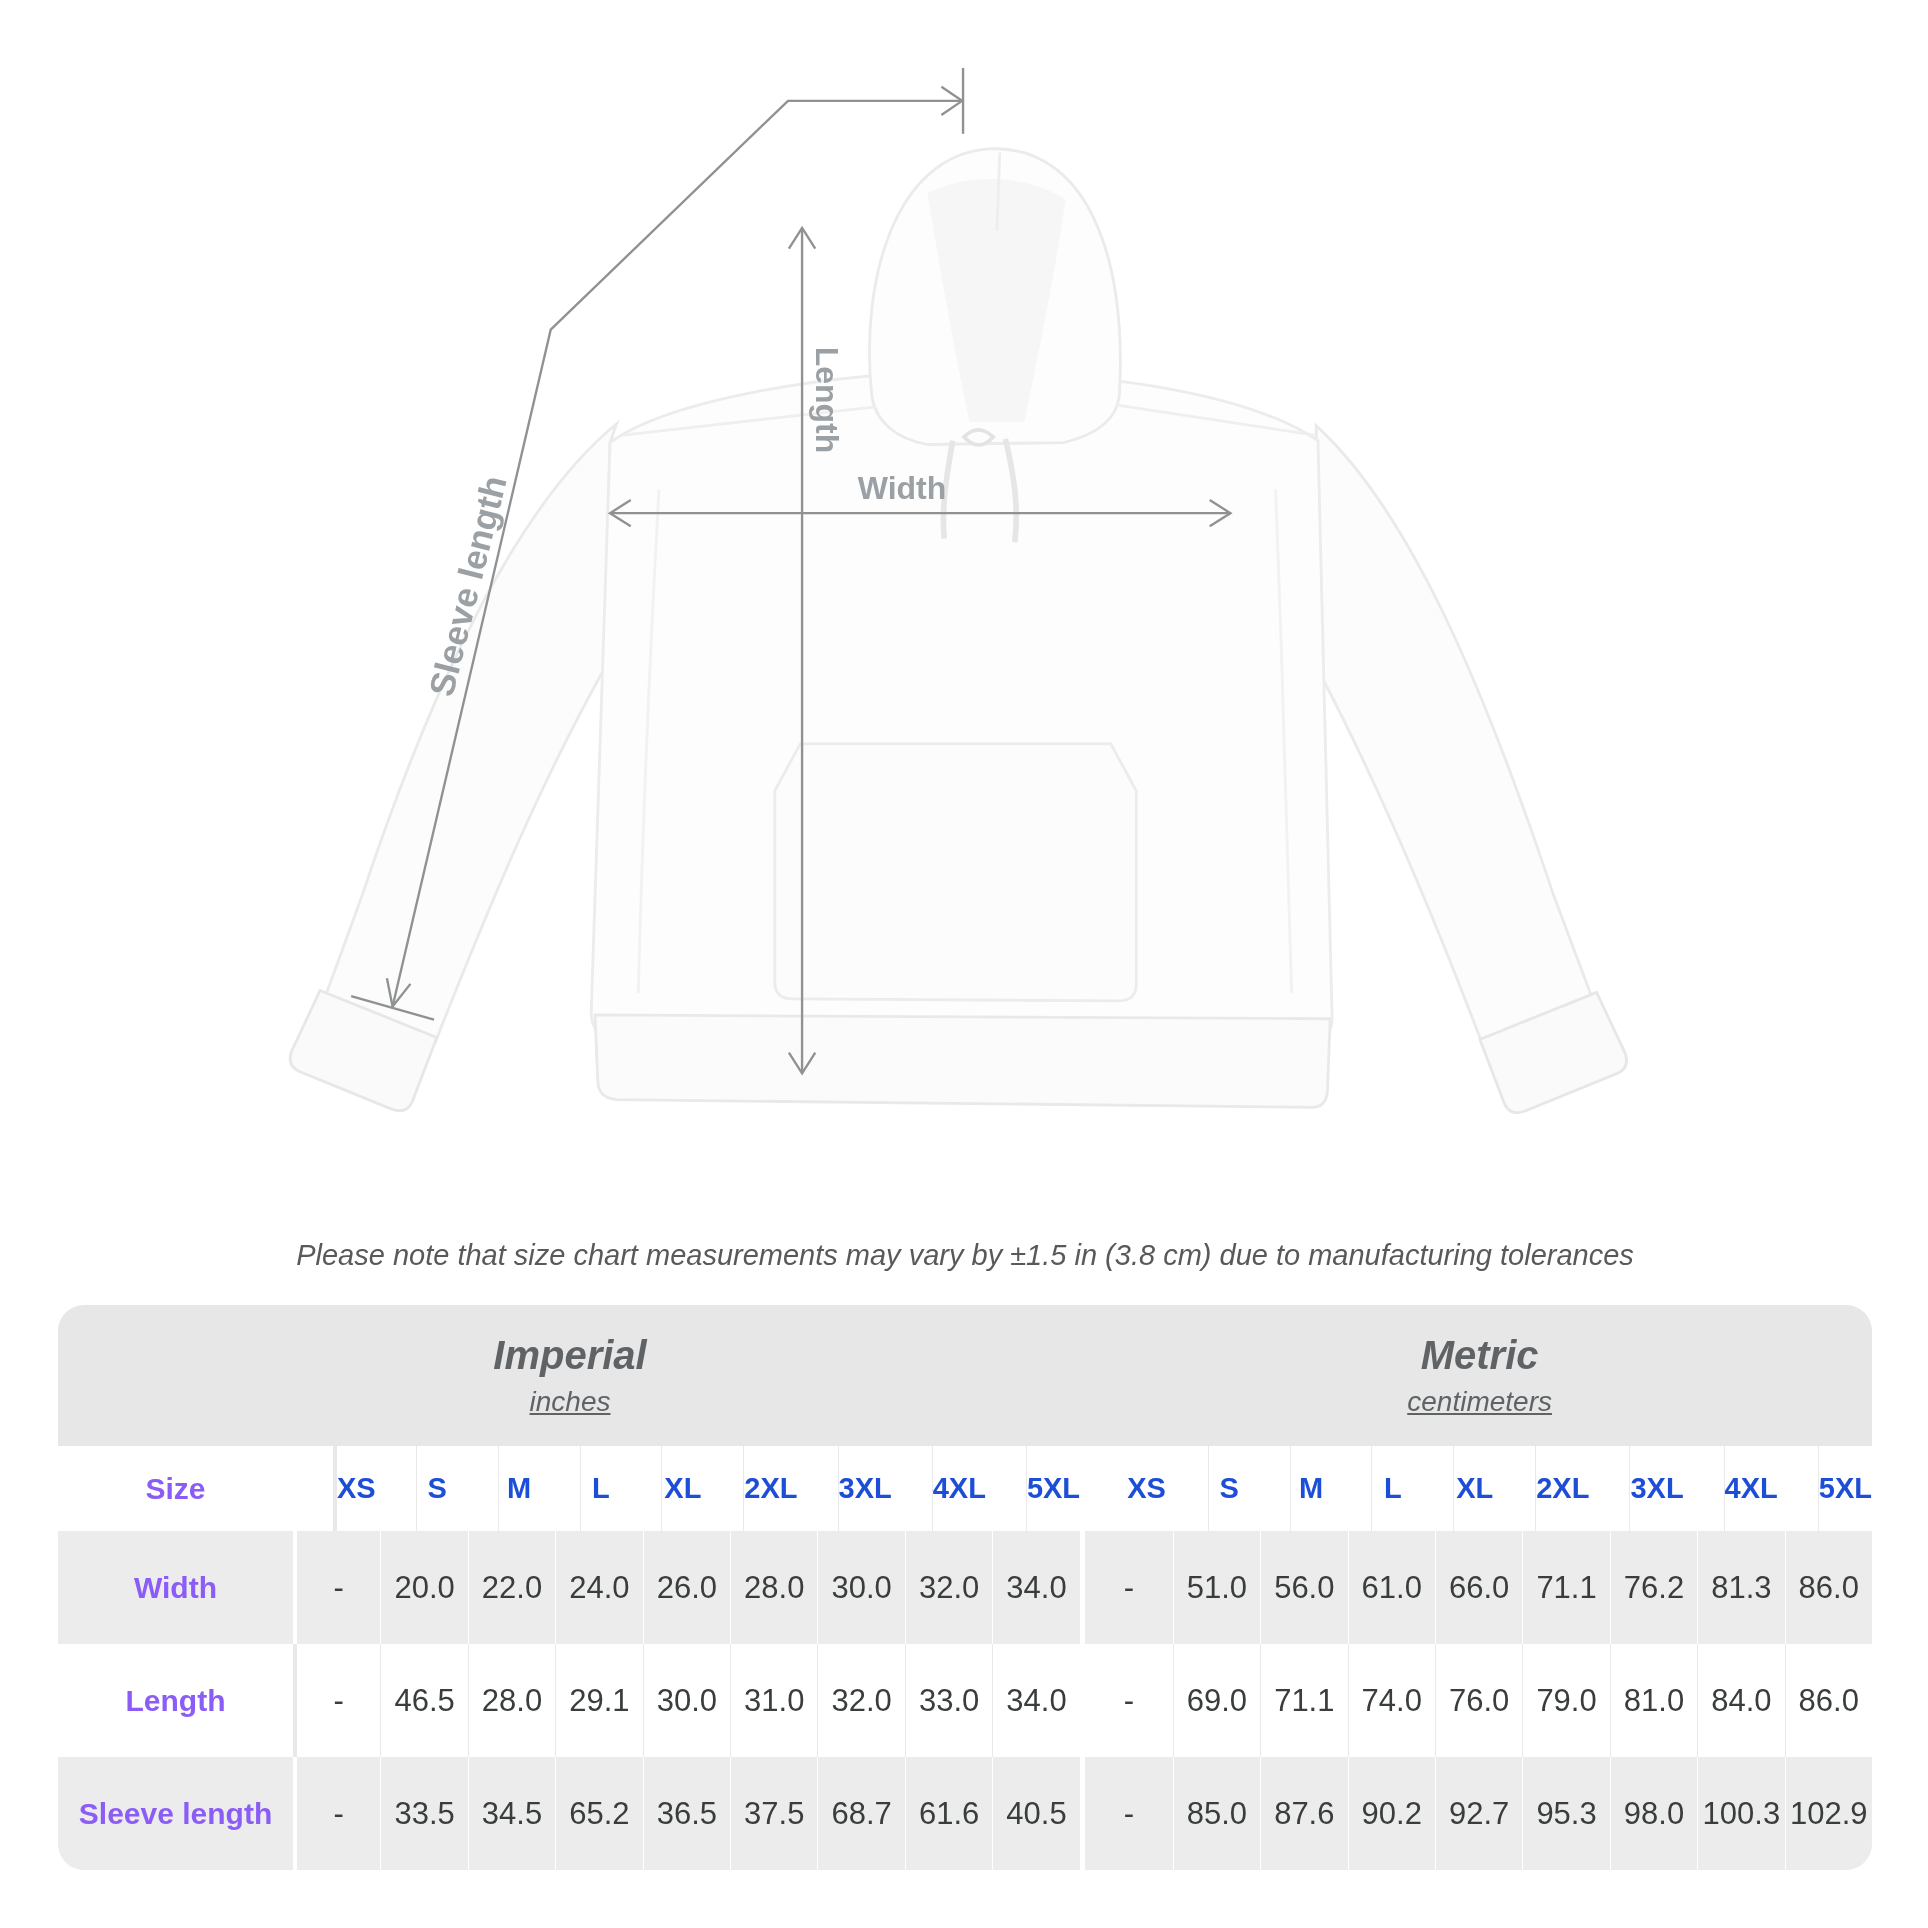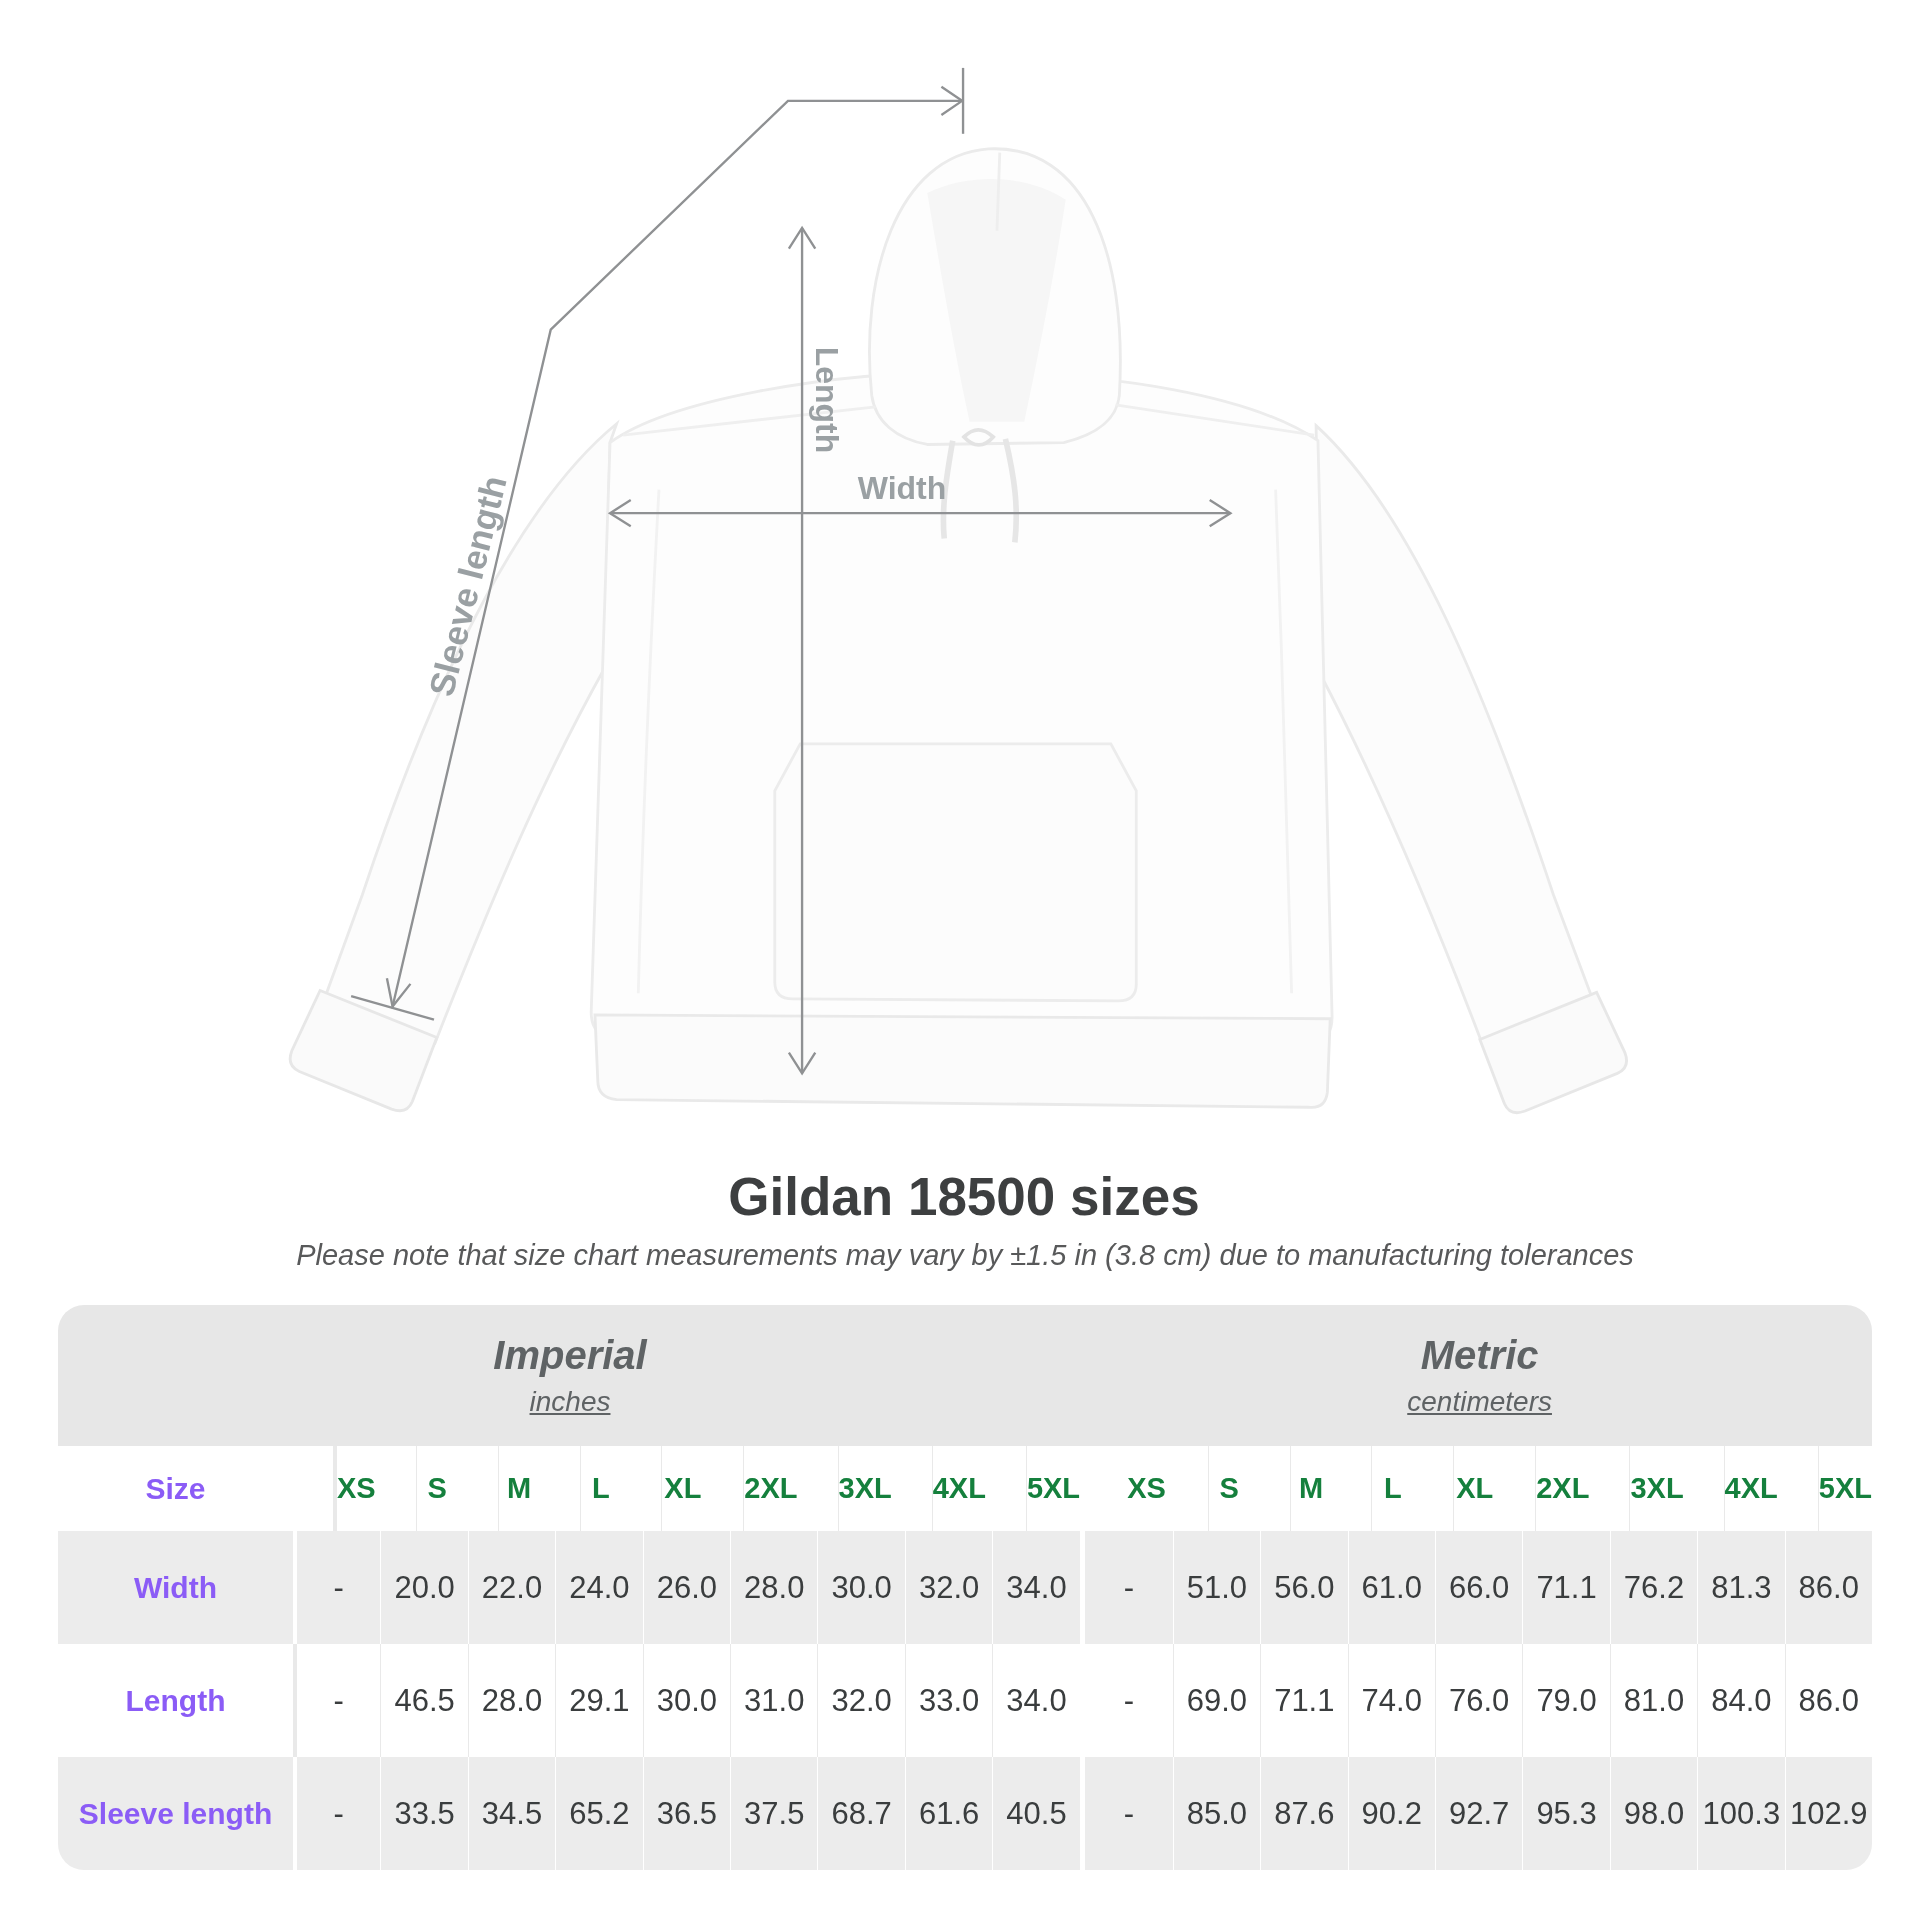--- a/index.html
+++ b/index.html
@@ -33,21 +33,21 @@
   .hrow{height:85px;}
   .drow{height:113px;}
   .trow.white{background:#ffffff;}
   .trow.gray{background:#ececec;}
   .c{display:flex;align-items:center;justify-content:center;height:100%;}
   .bl{border-left:1.9px solid transparent;}
   .thick{border-left-width:4.7px;}
   .trow.white .bl{border-left-color:#e9e9e9;}
   .trow.gray .bl{border-left-color:#ffffff;}
   .divc{background:#ffffff;height:100%;}
-  .sz{font-size:29px;font-weight:bold;color:#15803d;margin-left:40px;}
+  .sz{font-size:29px;font-weight:bold;color:#1d4ed8;margin-left:40px;}
   .lab{font-size:30px;font-weight:bold;color:#8b5cf6;text-align:center;}
   .val{font-size:31px;color:#3a3d3e;}
 </style>
 </head>
 <body>
 
 <div class="canvas">
 
   <div class="diagram">
 
@@ -94,21 +94,20 @@
       <path d="M 648 545 L 1307 545"></path>
       <path d="M 670 531 L 648 545 L 670 559"></path>
       <path d="M 1285 531 L 1307 545 L 1285 559"></path>
     </svg>
 
     <div class="mlabel sleeve">Sleeve length</div>
     <div class="mlabel length">Length</div>
     <div class="mlabel width">Width</div>
   </div>
 
-  <div class="title">Gildan 18500 sizes</div>
   <p class="note">Please note that size chart measurements may vary by ±1.5 in (3.8 cm) due to manufacturing tolerances</p>
 
   <div class="sizetable">
     <div class="band">
       <div class="group g1">
         <div class="gl">Imperial</div>
         <div class="gs">inches</div>
       </div>
       <div></div>
       <div class="group g2">

